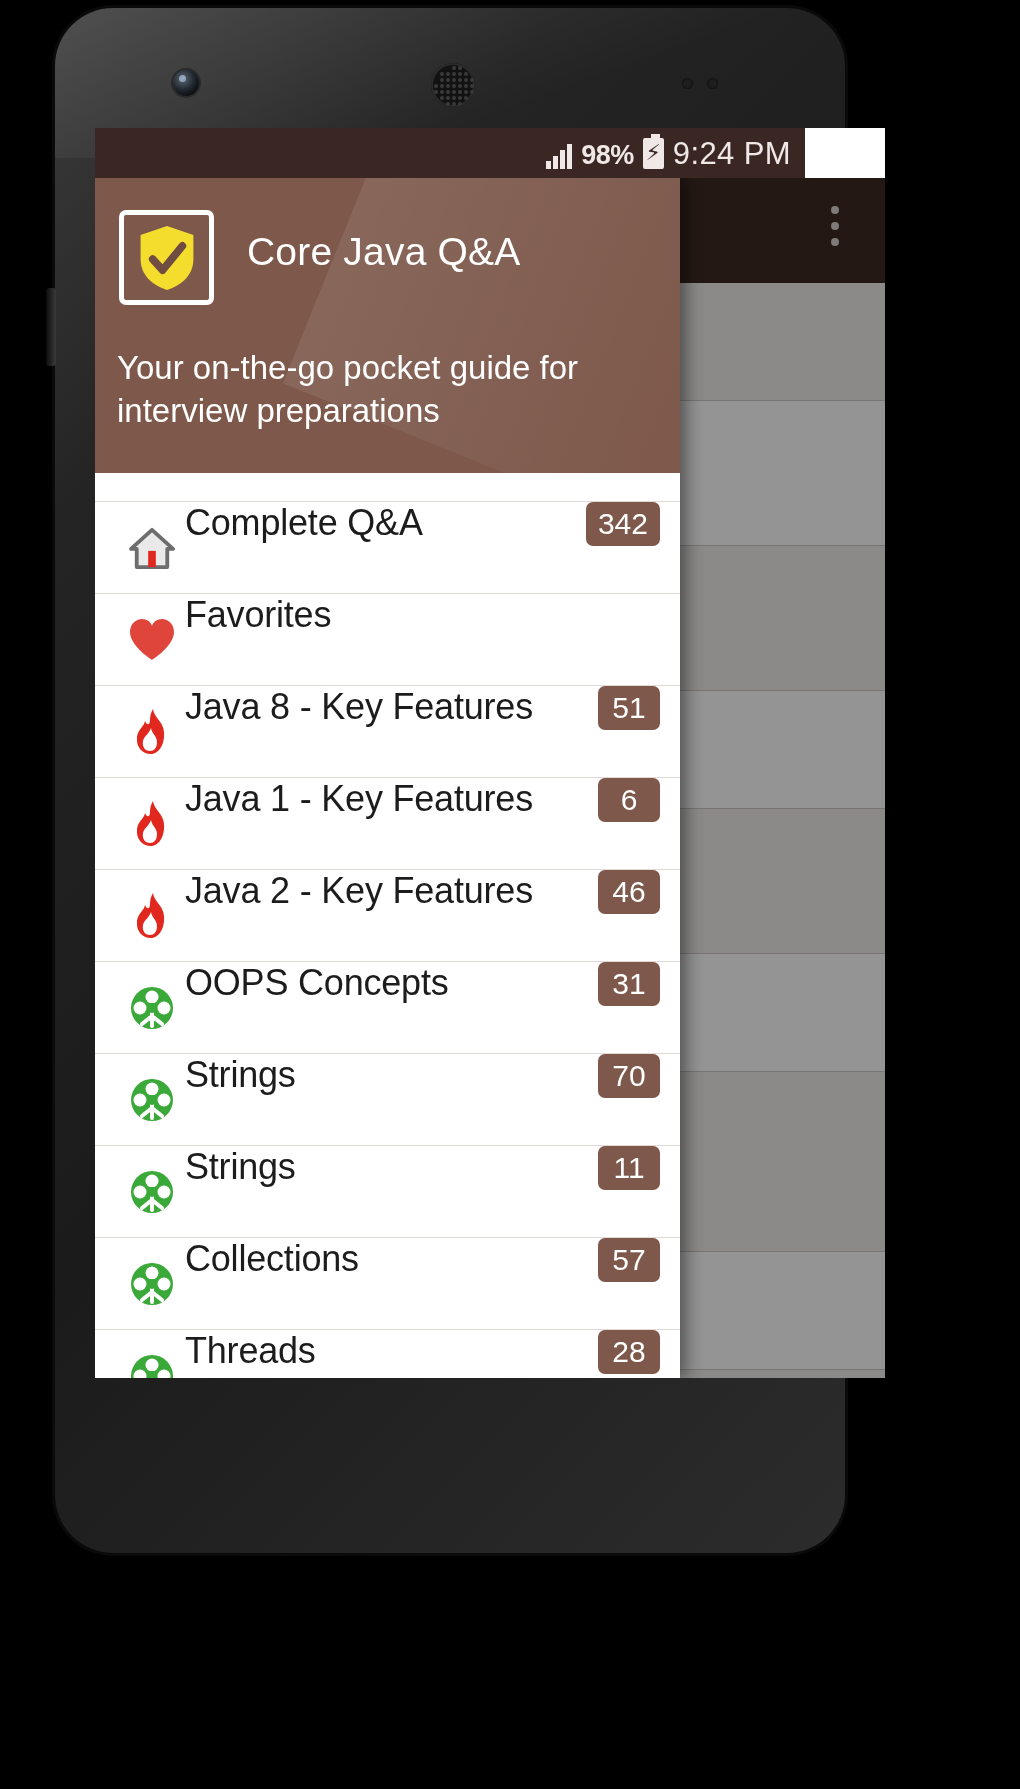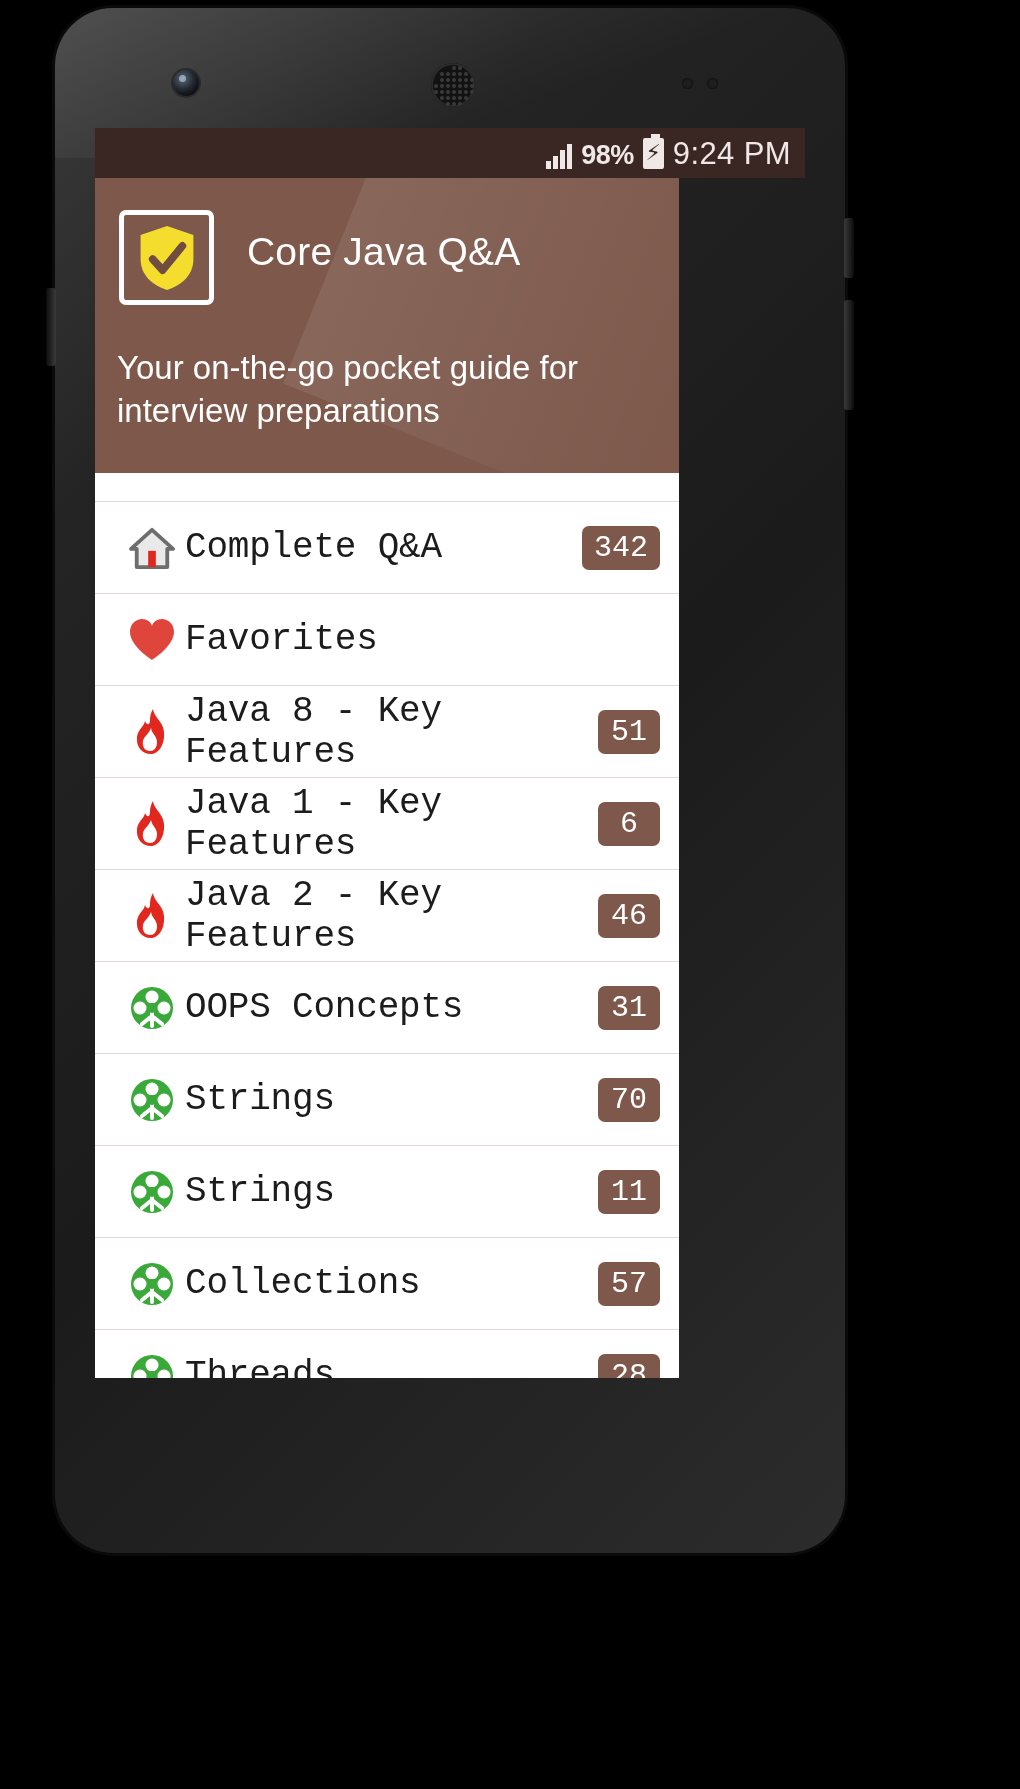--- a/index.html
+++ b/index.html
@@ -28,21 +28,21 @@
   .cam-glint{position:absolute;left:6px;top:5px;width:7px;height:7px;border-radius:50%;
        background:rgba(200,225,255,.55);}
   .speaker{position:absolute;left:376px;top:55px;width:44px;height:44px;border-radius:50%;
        background:#121212;box-shadow:inset 0 0 0 2px #2b2b2b;overflow:hidden;}
   .speaker i{position:absolute;width:4px;height:4px;border-radius:50%;background:#3a3a3a;}
   .sensor{position:absolute;top:70px;width:11px;height:11px;border-radius:50%;background:#1e1e1e;
        box-shadow:inset 0 0 2px #000;}
   .sensor.s1{left:627px;} .sensor.s2{left:652px;}
 
   
-  .screen{position:absolute;left:40px;top:120px;width:584px;height:1250px;
+  .screen{position:absolute;left:40px;top:120px;width:790px;height:1250px;
           background:#fff;overflow:hidden;}
 
   
   .statusbar{position:absolute;left:0;top:0;width:100%;height:50px;
              background:#3a2723;display:flex;align-items:center;justify-content:flex-end;
              padding-right:14px;box-sizing:border-box;color:#efe8e6;}
   .sb-group{display:flex;align-items:flex-end;gap:9px;}
   .sig{display:flex;align-items:flex-end;gap:2px;height:26px;}
   .sig span{width:5px;background:#efe8e6;display:block;}
   .sig span:nth-child(1){height:8px;}
@@ -82,22 +82,22 @@
           border:5px solid #fff;border-radius:7px;box-sizing:border-box;
           display:flex;align-items:center;justify-content:center;}
   .shield{width:58px;height:66px;position:relative;}
   .app-title{position:absolute;left:152px;top:52px;color:#fff;font-size:39px;letter-spacing:.2px;}
   .app-sub{position:absolute;left:22px;top:168px;right:24px;color:#fff;font-size:33px;
           line-height:43px;}
 
   
   .nav-list{position:absolute;left:0;right:0;top:295px;bottom:0;background:#fff;}
   .spacer{height:28px;background:#fff;border-bottom:1px solid #e2d9d6;}
-  .nav-item{height:92px;display:flex;align-items:center;padding:0 20px 0 24px;
-            box-sizing:border-box;border-bottom:1px solid #e2d9d6;background:#fff;font-family:Liberation Mono, monospace;}
+  .nav-item{height:92px;display:flex;padding:0 20px 0 24px;
+            box-sizing:border-box;border-bottom:1px solid #e2d9d6;background:#fff;}
   .nav-ic{width:66px;flex:0 0 66px;display:flex;align-items:center;justify-content:center;}
   .nav-label{flex:1;font-size:36px;color:#1c1c1c;letter-spacing:-.2px;}
   .badge{min-width:62px;height:44px;border-radius:7px;background:#7d584b;color:#fff;
          font-size:30px;display:flex;align-items:center;justify-content:center;
          padding:0 12px;box-sizing:border-box;}
 
   
   .ic-home{width:46px;height:42px;position:relative;}
   .ic-heart{width:48px;height:44px;}
   .ic-flame{width:38px;height:48px;}

